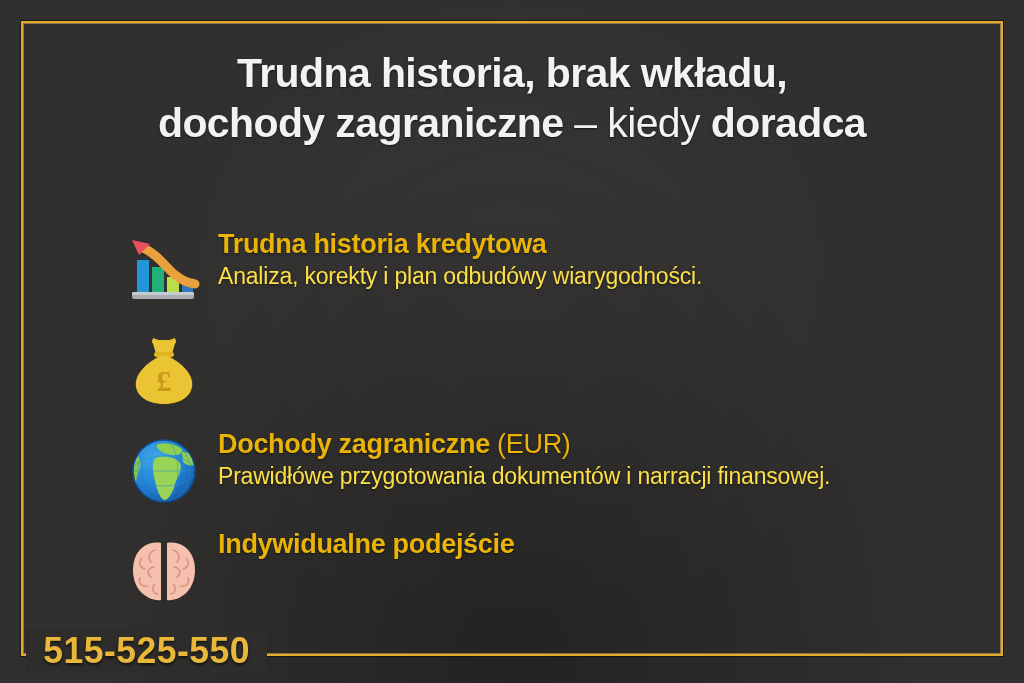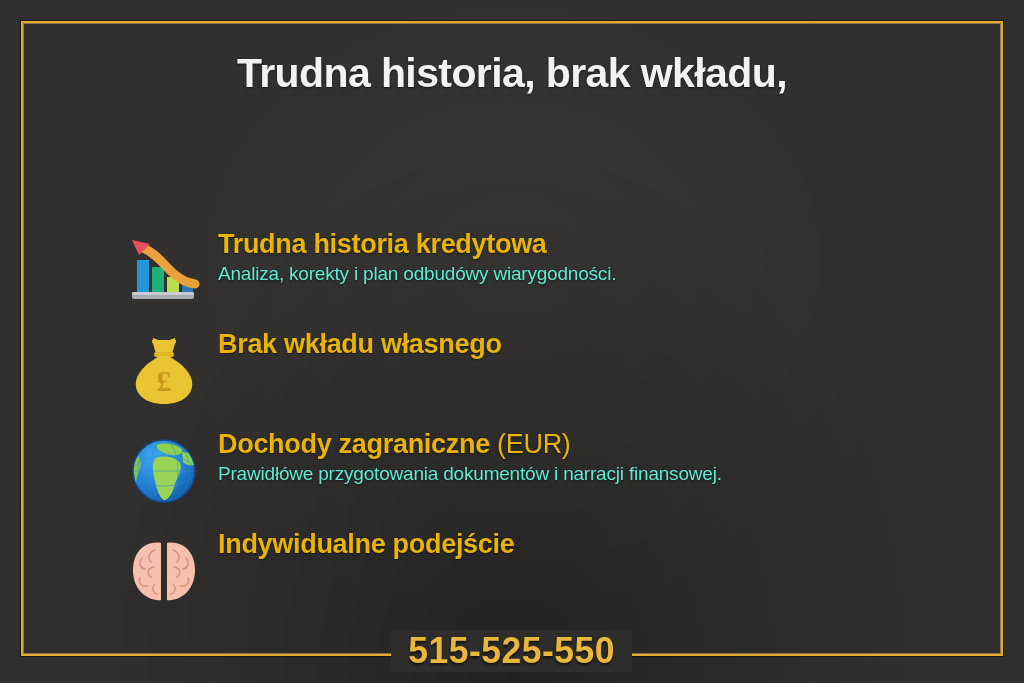--- a/index.html
+++ b/index.html
@@ -98,40 +98,40 @@
     font-weight: 700;
     letter-spacing: -0.3px;
     line-height: 1.1;
     text-shadow: 0 1px 2px rgba(0,0,0,.5);
     white-space: nowrap;
   }
   .feature .f-title .suffix {
     font-weight: 400;
   }
   .feature .f-sub {
-    color: #5eead4;
-    font-size: 19px;
+    color: #fde047;
+    font-size: 23px;
     font-weight: 400;
     letter-spacing: -0.2px;
     margin-top: 3px;
     line-height: 1.15;
     text-shadow: 0 1px 2px rgba(0,0,0,.5);
     white-space: nowrap;
   }
 
   
   .phone-strip {
     position: absolute;
     left: 21px;
     right: 21px;
     bottom: 8px;
     height: 48px;
     display: flex;
     align-items: center;
-    justify-content: center;
+    justify-content: flex-start;
   }
   .phone-number {
     color: #e9b73a;
     font-size: 37px;
     font-weight: 700;
     letter-spacing: 0.5px;
     padding: 0 18px;
     background: #2e2d2c;
     text-shadow: 0 2px 3px rgba(0,0,0,.6);
     font-family: "Liberation Sans", sans-serif;
@@ -142,20 +142,21 @@
 <body>
 
 <div id="poster">
   <div class="texture"></div>
   <div class="frame"></div>
 
   <div class="content">
 
     <div class="headline">
       <span class="hl-line l1">Trudna historia, brak wkładu,</span>
+      <span class="hl-line l2"><span class="hl-b">dochody zagraniczne</span><span class="hl-r"> – kiedy </span><span class="hl-b">doradca</span></span>
     </div>
 
     <div class="features">
 
       <div class="feature">
         <span class="icon">
           <svg viewBox="0 0 76 74" xmlns="http://www.w3.org/2000/svg">
 
             <rect x="6" y="58" width="62" height="7" rx="2" fill="#a9adb2"></rect>
             <rect x="6" y="58" width="62" height="3" rx="1.5" fill="#c7ccd1"></rect>
@@ -181,21 +182,20 @@
             <path d="M26 6 L50 6 L46 20 L30 20 Z" fill="#ebc433"></path>
             <path d="M27 4 Q38 9 49 4 L50 9 Q38 14 26 9 Z" fill="#ebc433"></path>
             <rect x="28" y="18" width="20" height="5" rx="2.5" fill="#e0b422"></rect>
 
             <path d="M34 22 C 18 30, 8 42, 10 53 C 12 64, 24 70, 38 70
                      C 52 70, 64 64, 66 53 C 68 42, 58 30, 42 22 Z" fill="#ebc433"></path>
 
             <text x="38" y="57" font-family="'Liberation Serif', serif" font-size="30" font-weight="700" fill="#c9981a" text-anchor="middle">£</text>
           </svg>
         </span>
-        <div class="f-title"><span>Brak wkładu własnego</span><span class="suffix"></span></div>
       </div>
 
       <div class="feature">
         <span class="icon">
           <svg viewBox="0 0 76 74" xmlns="http://www.w3.org/2000/svg">
             <defs>
               <clipPath id="globeClip">
                   <circle cx="38" cy="37" r="31"></circle>
                 </clipPath>
               <radialGradient id="oceanGrad" cx="35%" cy="28%" r="82%">

